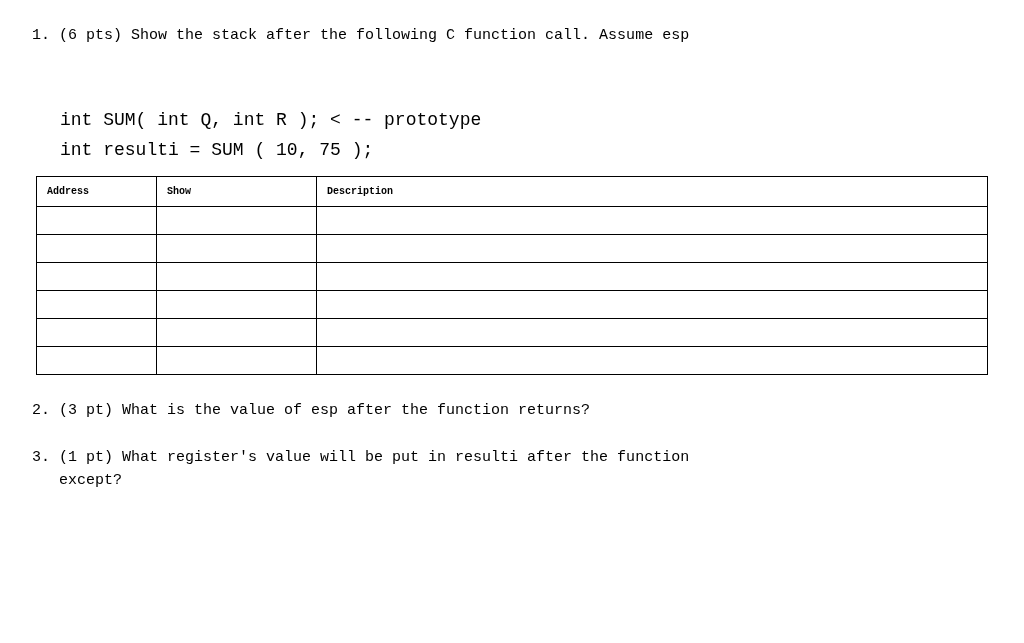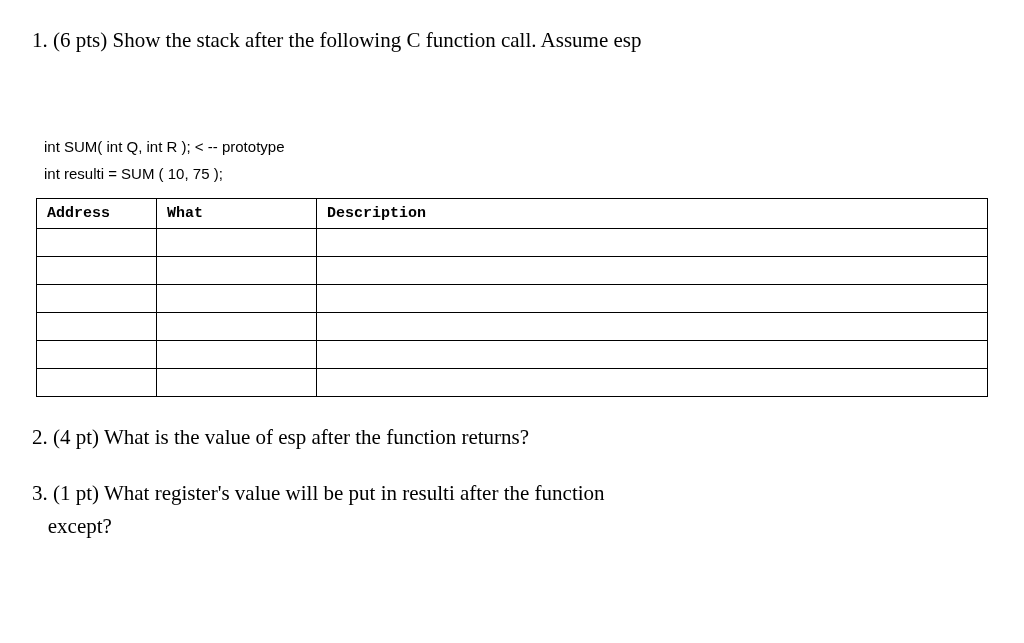--- a/index.html
+++ b/index.html
@@ -18,41 +18,41 @@
       min-height: 643px;
     }
 
     .question-block {
       margin-bottom: 24px;
     }
 
     .question-text {
       line-height: 1.55;
       margin-bottom: 16px;
-      font-family: Liberation Serif, serif;
-      font-size: 21px;
+      font-family: Liberation Mono, monospace;
+      font-size: 15px;
     }
 
     .code-block {
-      margin-left: 12px;
+      margin-left: 28px;
       margin-bottom: 10px;
-      font-family: Liberation Sans, sans-serif;
-      font-size: 15px;
+      font-family: Liberation Mono, monospace;
+      font-size: 18px;
     }
 
     .code-line {
       margin-bottom: 6px;
     }
 
     .stack-table {
       width: calc(100% - 8px);
       border-collapse: collapse;
       margin: 16px 0 20px 4px;
       font-family: 'Courier New', Courier, monospace;
-      font-size: 15px;
+      font-size: 10px;
     }
 
     .stack-table th,
     .stack-table td {
       border: 1px solid #000000;
       padding: 5px 10px;
       text-align: left;
       height: 30px;
     }
 
@@ -93,21 +93,21 @@
   </div>
 
   <div class="code-block">
     <div class="code-line">int resulti = SUM ( 10, 75 );</div>
   </div>
 
   <table class="stack-table">
     <thead>
       <tr>
         <th class="col-address">Address</th>
-        <th class="col-value">What</th>
+        <th class="col-value">Show</th>
         <th class="col-description">Description</th>
       </tr>
     </thead>
     <tbody id="table-body">
     <tr class="empty-row">
           <td></td>
           <td></td>
           <td></td>
         </tr>
         <tr class="empty-row">
@@ -135,21 +135,21 @@
           <td></td>
           <td></td>
         </tr>
       </tbody>
   </table>
 </div>
 
 <div class="question-block">
   <div class="question-text">
     <span>2.</span>
-    <span>(4 pt) What is the value of esp after the function returns?</span>
+    <span>(3 pt) What is the value of esp after the function returns?</span>
   </div>
 </div>
 
 <div class="question-block">
   <div class="question-text">
     <span>3.</span>
     <span>(1 pt) What register's value will be put in resulti after the function</span><br>
     &nbsp;&nbsp;&nbsp;<span>except?</span>
   </div>
 </div>

